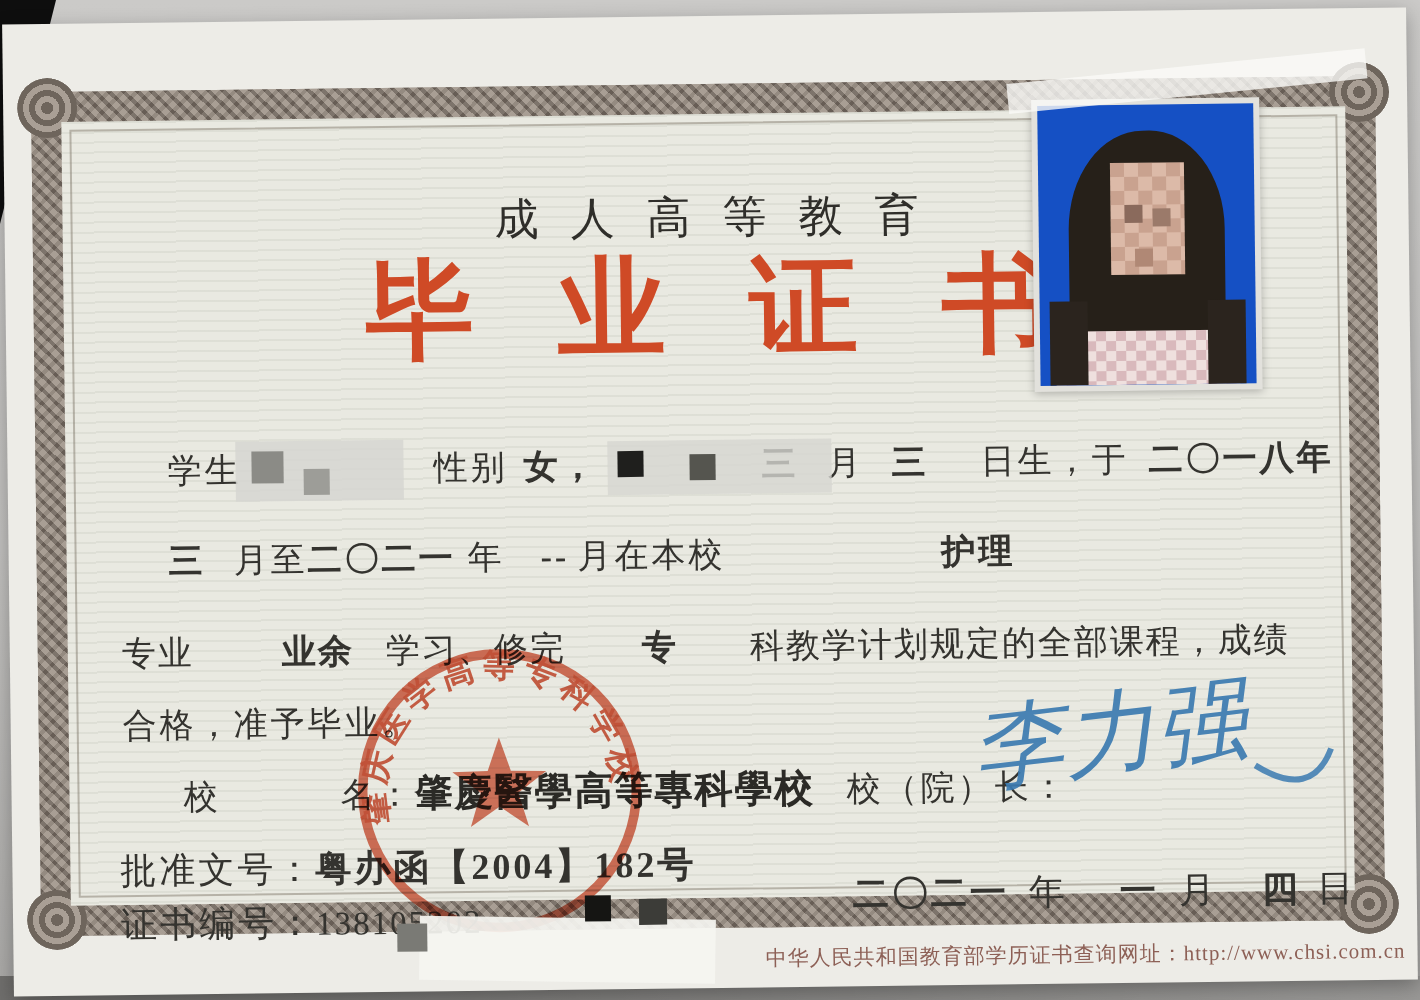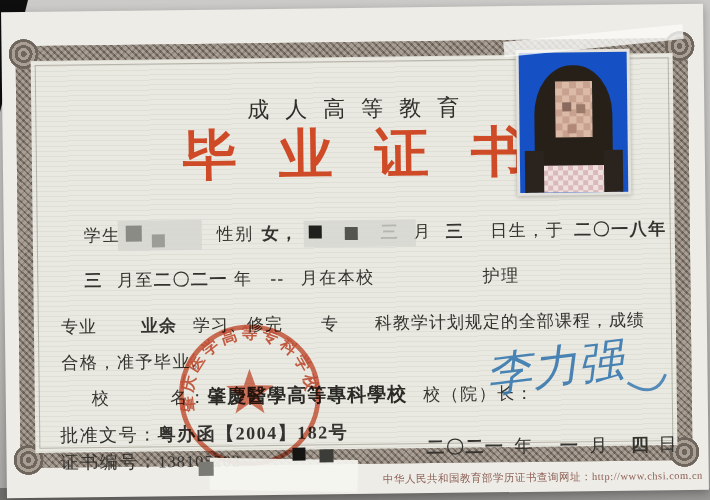--- a/index.html
+++ b/index.html
@@ -28,21 +28,21 @@
   .med.bl{left:-7px;bottom:-7px}.med.br{right:-7px;bottom:-7px}
 
   .h-small{position:absolute;top:86px;left:0;width:100%;text-align:center;
     font-size:22px;letter-spacing:16px;padding-left:16px;box-sizing:border-box;color:#2f2e2a;}
   .h-title{position:absolute;top:110px;left:0;width:100%;text-align:center;
     font-size:54px;font-weight:700;letter-spacing:42px;padding-left:42px;box-sizing:border-box;color:#cf4a26;}
 
   .row{position:absolute;font-size:17px;color:#34332f;letter-spacing:1.5px;white-space:nowrap;z-index:3;}
   .gap{display:inline-block;height:1px;vertical-align:middle;}
   .fill{font-weight:600;}
-  .fill-bold{font-weight:400;}
+  .fill-bold{font-weight:700;}
   .school{font-weight:700;font-size:19px;letter-spacing:1px;color:#2b2a26;}
   .num{font-family:"Liberation Serif","DejaVu Serif",serif;font-size:16.5px;letter-spacing:1px;}
   .footer{position:absolute;top:465px;right:6px;font-size:10.5px;color:#8d6056;letter-spacing:.5px;z-index:3;}
 
   .photo{position:absolute;left:514px;top:44px;width:114px;height:146px;background:#e2e1dc;
     padding:3px;box-sizing:border-box;box-shadow:0 1px 4px rgba(0,0,0,.25);z-index:6;}
   .photo-img{position:relative;width:100%;height:100%;background:#1550c4;overflow:hidden;}
   .hair{position:absolute;left:14%;top:9%;width:72%;height:88%;background:#262019;
     border-radius:48% 48% 30% 30%/40% 40% 22% 22%;}
   .face{position:absolute;left:33%;top:21%;width:35%;height:40%;
@@ -80,21 +80,21 @@
     </div>
 
     <div class="h-small">成人高等教育</div>
     <div class="h-title">毕业证书</div>
 
     <div class="row" style="top:213px;left:80px">
       <span>学生</span><span class="gap" style="width:96px"></span><span>性别</span><span class="fill" style="margin-left:8px">女，</span><span class="gap" style="width:82px"></span><span class="fill">三</span><span style="margin-left:14px">月</span><span class="fill" style="margin-left:14px">三</span><span style="margin-left:26px">日生，于</span><span class="fill" style="margin-left:10px">二〇一八年</span>
     </div>
 
     <div class="row" style="top:258px;left:80px">
-      <span class="fill">三</span><span style="margin-left:14px">月至</span><span class="fill">二〇二一</span><span style="margin-left:6px">年</span><span class="fill" style="margin-left:18px">--</span><span style="margin-left:16px">月在本校</span><span class="fill-bold" style="margin-left:108px">护理</span>
+      <span class="fill">三</span><span style="margin-left:14px">月至</span><span class="fill">二〇二一</span><span style="margin-left:6px">年</span><span class="fill" style="margin-left:18px">--</span><span style="margin-left:4px">月在本校</span><span class="fill-bold" style="margin-left:108px">护理</span>
     </div>
 
     <div class="row" style="top:304px;left:56px;letter-spacing:1px">
       <span>专业</span><span class="gap" style="width:44px"></span><span class="fill">业余</span><span style="margin-left:16px">学习、修完</span><span class="fill-bold" style="margin-left:38px">专</span><span style="margin-left:36px">科教学计划规定的全部课程，成绩</span>
     </div>
 
     <div class="row" style="top:340px;left:56px">
       <span>合格，准予毕业。</span>
     </div>
 

